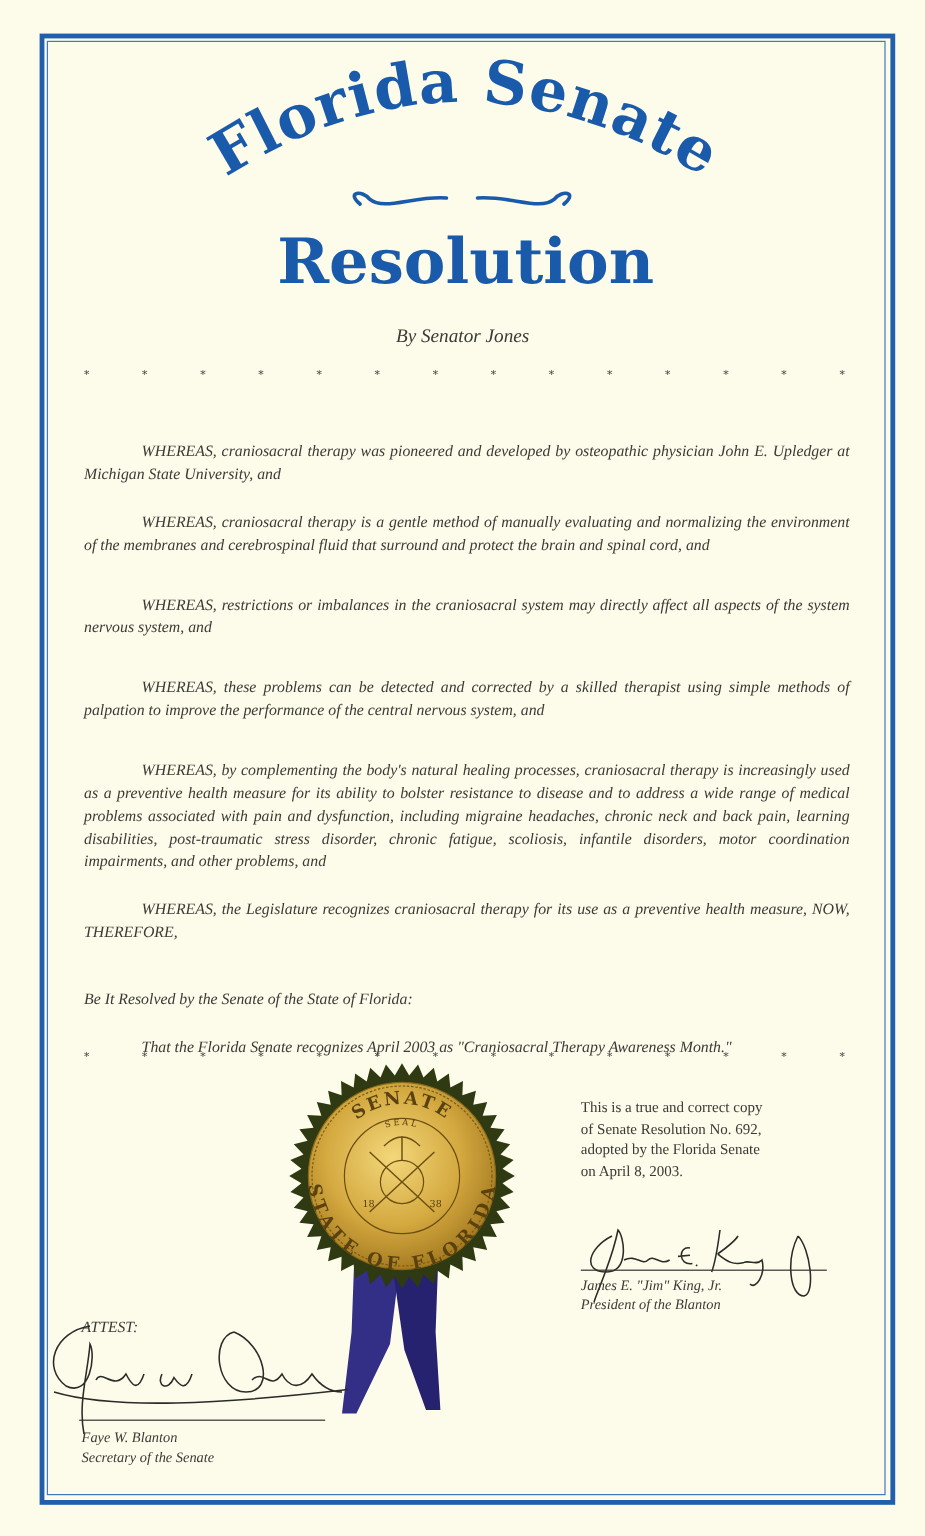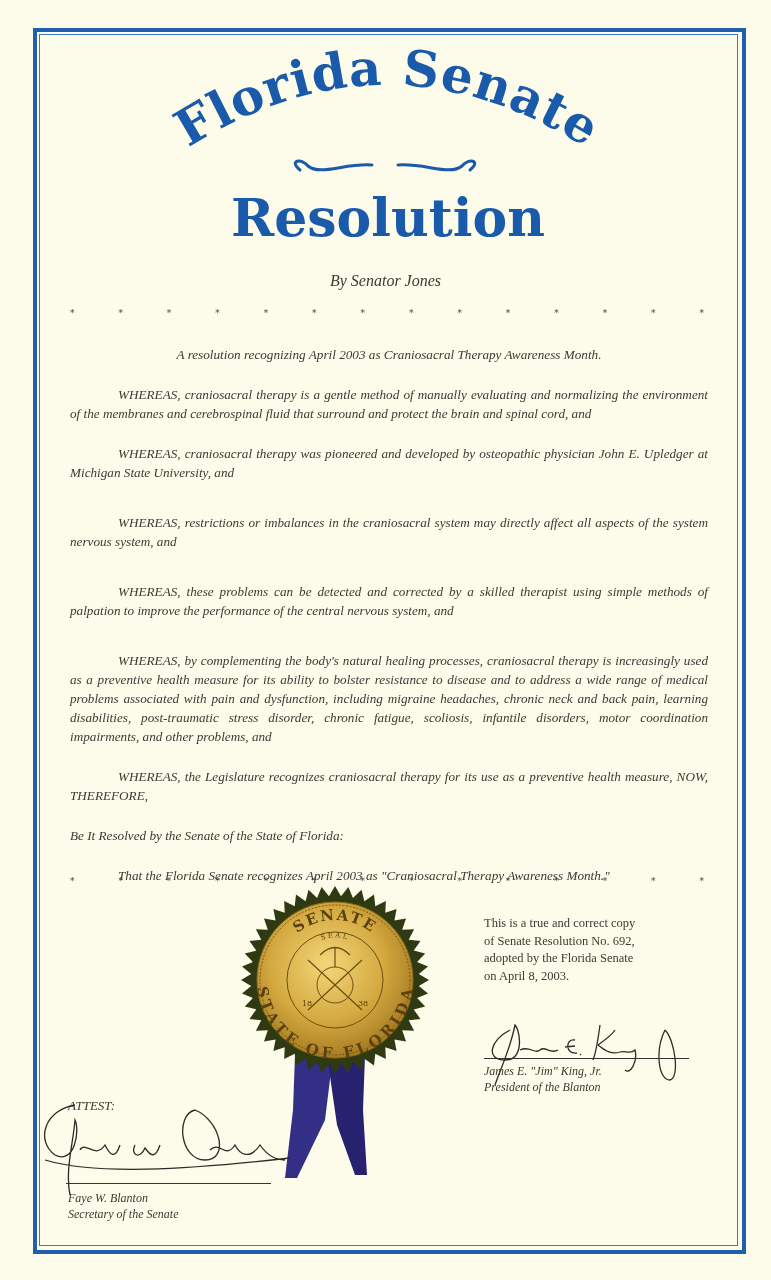--- a/index.html
+++ b/index.html
@@ -81,28 +81,27 @@
     <span>*</span>
     <span>*</span>
     <span>*</span>
     <span>*</span>
     <span>*</span>
     <span>*</span>
     <span>*</span>
   </div>
 
 <div class="body-text">
-  <p class="center">A resolution recognizing April 2003 as Craniosacral Therapy Awareness Month.</p>
+  <p class="indent" style="margin-top:21px">WHEREAS, craniosacral therapy was pioneered and developed by osteopathic physician John E. Upledger at Michigan State University, and</p>
   <p class="indent" style="margin-top:21px">WHEREAS, craniosacral therapy is a gentle method of manually evaluating and normalizing the environment of the membranes and cerebrospinal fluid that surround and protect the brain and spinal cord, and</p>
-  <p class="indent" style="margin-top:21px">WHEREAS, craniosacral therapy was pioneered and developed by osteopathic physician John E. Upledger at Michigan State University, and</p>
   <p class="indent" style="margin-top:31px">WHEREAS, restrictions or imbalances in the craniosacral system may directly affect all aspects of the system nervous system, and</p>
   <p class="indent" style="margin-top:31px">WHEREAS, these problems can be detected and corrected by a skilled therapist using simple methods of palpation to improve the performance of the central nervous system, and</p>
   <p class="indent" style="margin-top:31px">WHEREAS, by complementing the body's natural healing processes, craniosacral therapy is increasingly used as a preventive health measure for its ability to bolster resistance to disease and to address a wide range of medical problems associated with pain and dysfunction, including migraine headaches, chronic neck and back pain, learning disabilities, post-traumatic stress disorder, chronic fatigue, scoliosis, infantile disorders, motor coordination impairments, and other problems, and</p>
   <p class="indent" style="margin-top:21px">WHEREAS, the Legislature recognizes craniosacral therapy for its use as a preventive health measure, NOW, THEREFORE,</p>
-  <p style="margin-top:21px">Be It Resolved by the Senate of the State of Florida:</p>
+  <p style="margin-top:37px">Be It Resolved by the Senate of the State of Florida:</p>
   <p class="indent" style="margin-top:21px">That the Florida Senate recognizes April 2003 as "Craniosacral Therapy Awareness Month."</p>
 </div>
 
 <div class="stars" id="stars-bottom" style="top:876px;">
     <span>*</span>
     <span>*</span>
     <span>*</span>
     <span>*</span>
     <span>*</span>
     <span>*</span>

